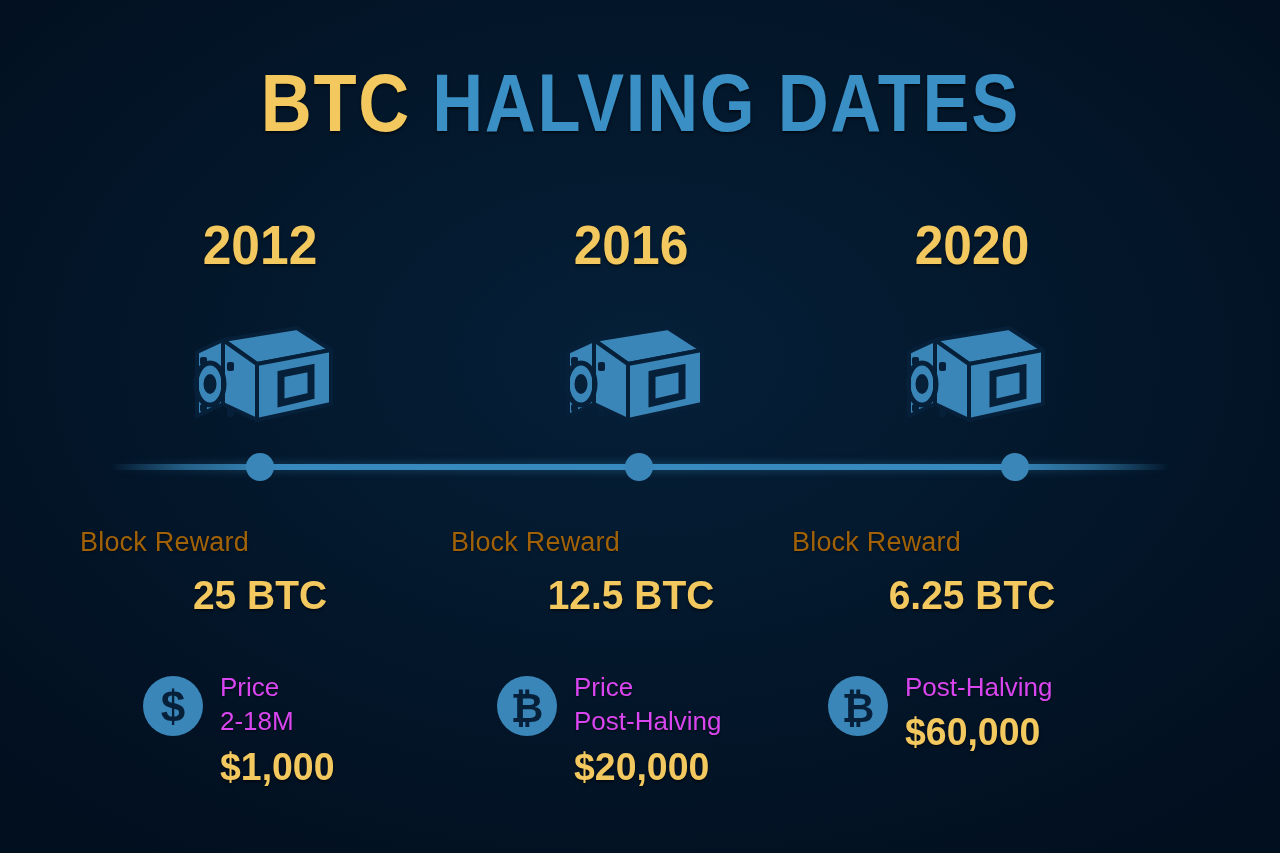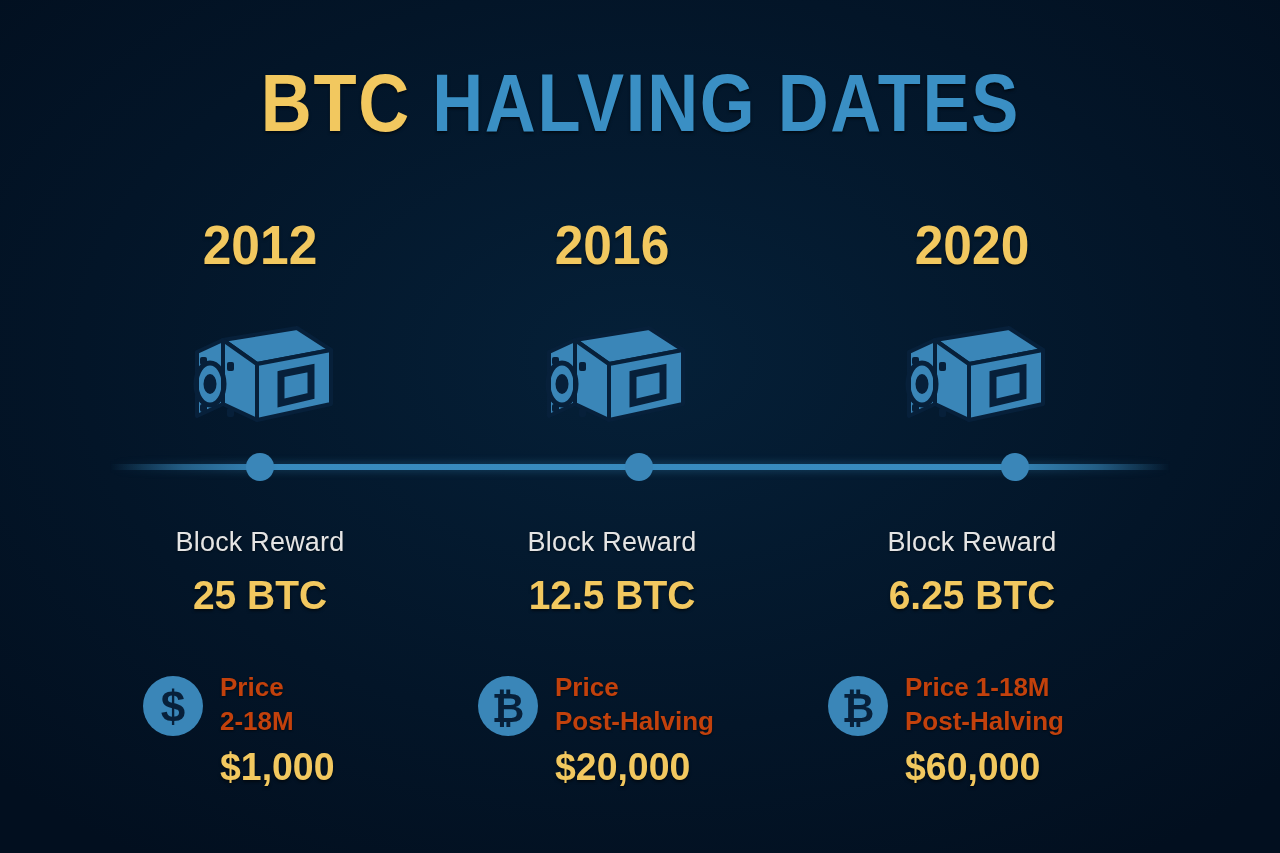--- a/index.html
+++ b/index.html
@@ -52,21 +52,21 @@
     width: 1280px;
     height: 853px;
   }
   .col {
     position: absolute;
     top: 0;
     width: 360px;
     height: 853px;
   }
   .col-0 { left: 80px; }
-  .col-1 { left: 432px; }
+  .col-1 { left: 451px; }
   .col-2 { left: 792px; }
 
   .year {
     position: absolute;
     top: 212px;
     width: 360px;
     text-align: center;
     font-size: 56px;
     font-weight: bold;
     color: #f2c85f;
@@ -81,23 +81,22 @@
     left: 50%;
     margin-left: -75px;
     width: 150px;
     height: 120px;
   }
 
   .block-label {
     position: absolute;
     top: 527px;
     width: 360px;
-    text-align: center;
     font-size: 27px;
-    color: #e5e5e5;
+    color: #a16207;
     letter-spacing: 0.2px;
     text-shadow: 0 1px 2px rgba(0,0,0,0.5);
   }
   .block-value {
     position: absolute;
     top: 572px;
     width: 360px;
     text-align: center;
     font-size: 41px;
     font-weight: bold;
@@ -121,25 +120,24 @@
     height: 62px;
     flex: 0 0 62px;
     margin-top: 7px;
   }
   .price-text {
     margin-left: 16px;
     padding-top: 2px;
   }
   .price-label {
     font-size: 26px;
-    color: #c2410c;
+    color: #d946ef;
     line-height: 1.32;
     white-space: nowrap;
     text-shadow: 0 1px 2px rgba(0,0,0,0.5);
-    font-weight: bold;
   }
   .price-value {
     margin-top: 8px;
     font-size: 39px;
     font-weight: bold;
     color: #f2c85f;
     line-height: 1;
     white-space: nowrap;
     transform: scaleX(0.96);
     transform-origin: left center;
@@ -335,20 +333,19 @@
     <div class="block-value">6.25 BTC</div>
 
     <div class="price-row">
       <div class="price-icon">
         <svg viewBox="0 0 62 62" width="62" height="62" aria-hidden="true">
           <circle cx="31" cy="31" r="30" fill="#3a86b8"></circle>
           <text x="31" y="47" text-anchor="middle" font-family="'Liberation Sans', sans-serif" font-size="40" font-weight="bold" fill="#07203a">₿</text>
         </svg>
       </div>
       <div class="price-text">
-        <div class="price-label">Price 1-18M</div>
         <div class="price-label">Post-Halving</div>
         <div class="price-value">$60,000</div>
       </div>
     </div>
   </div>
 
 </div>
 
 </body></html>

